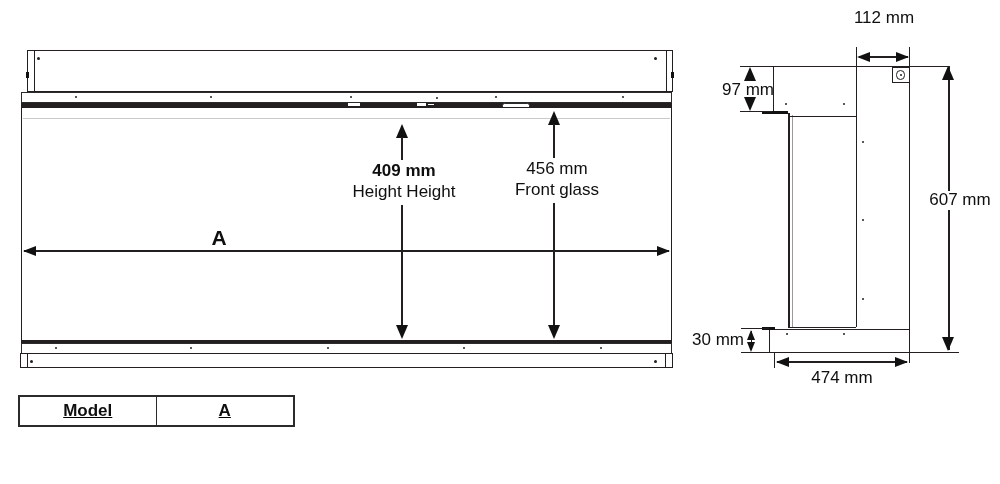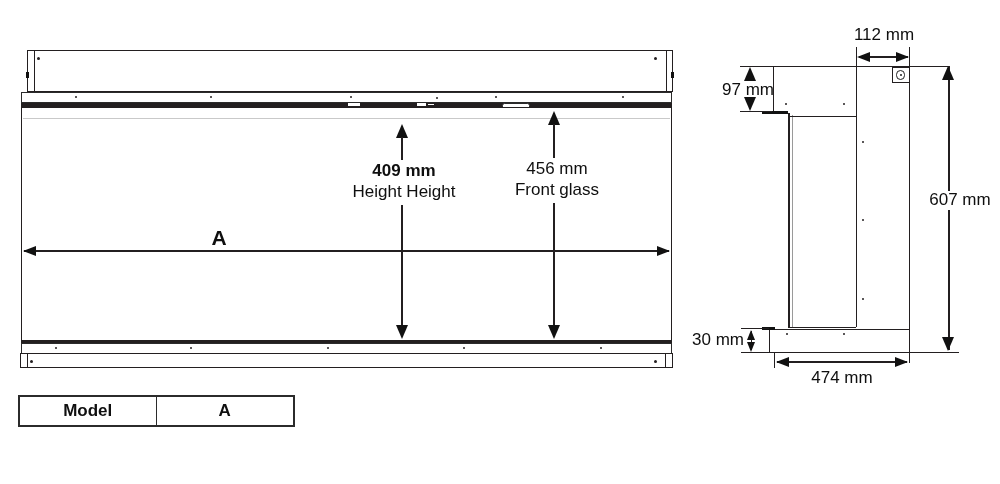--- a/index.html
+++ b/index.html
@@ -18,21 +18,21 @@
   .ctr { text-align:center; }
   .rt  { text-align:right; }
   .ah { position:absolute; width:0; height:0; border-style:solid; border-color:transparent; }
   .ah-up    { border-width:0 6.5px 14px 6.5px; border-bottom-color:#111; }
   .ah-down  { border-width:14px 6.5px 0 6.5px; border-top-color:#111; }
   .ah-left  { border-width:5.5px 13px 5.5px 0; border-right-color:#111; }
   .ah-right { border-width:5.5px 0 5.5px 13px; border-left-color:#111; }
   .ah-up-sm   { border-width:0 4.5px 10px 4.5px; border-bottom-color:#111; }
   .ah-down-sm { border-width:10px 4.5px 0 4.5px; border-top-color:#111; }
   .spec-table { position:absolute; left:18px; top:395px; }
-  .spec-table table { border-collapse:collapse; }
+  .spec-table table { border-collapse:collapse;text-decoration:underline; }
   .spec-table td { border:1.6px solid #2b2b2b; text-align:center; vertical-align:middle;
                    font-size:17px; color:#0f0f0f; height:30px; }
   .spec-table .c1 { width:137px; } .spec-table .c2 { width:138px; }
   .spec-table .hdr td { font-weight:bold; }
   .spec-table table { border:2px solid #2b2b2b; }
   .latch { position:absolute; left:502px; top:102.6px; width:28px; height:7.5px;
            background:#fff; border:1.1px solid #2b2b2b; border-radius:2.5px; }
   .screwbox { position:absolute; left:891.5px; top:66.8px; width:18.5px; height:15.8px;
               border:1.4px solid #231f20; background:#fff; }
   .screwcir { position:absolute; left:3.6px; top:2.6px; width:9.4px; height:9.4px;
@@ -127,21 +127,21 @@
     <div class="dot-sm" style="left:784.5px; top:102.5px;"></div>
     <div class="dot-sm" style="left:842.5px; top:102.5px;"></div>
     <div class="dot-sm" style="left:861.5px; top:140.5px;"></div>
     <div class="dot-sm" style="left:861.5px; top:218.5px;"></div>
     <div class="dot-sm" style="left:861.5px; top:297.5px;"></div>
 
     <div class="screwbox">
       <div class="screwcir"></div>
     </div>
 
-    <div class="lbl ctr" style="left:853px; top:26px; width:62px;">112 mm</div>
+    <div class="lbl ctr" style="left:853px; top:9px; width:62px;">112 mm</div>
     <div class="ln" style="left:859px; top:56.2px; width:49px; height:1.6px;"></div>
     <div class="ah ah-left" style="left:857px; top:51.5px;"></div>
     <div class="ah ah-right" style="left:895.5px; top:51.5px;"></div>
 
     <div class="ah ah-up" style="left:743.5px; top:66.8px;"></div>
     <div class="ah ah-down" style="left:743.5px; top:96.5px;"></div>
     <div class="lbl" style="left:722px; top:80.5px;">97 mm</div>
     <div class="ln" style="left:740px; top:110.5px; width:32px; height:1.2px;"></div>
 
     <div class="ln" style="left:948px; top:67px; width:1.6px; height:283px;"></div>

